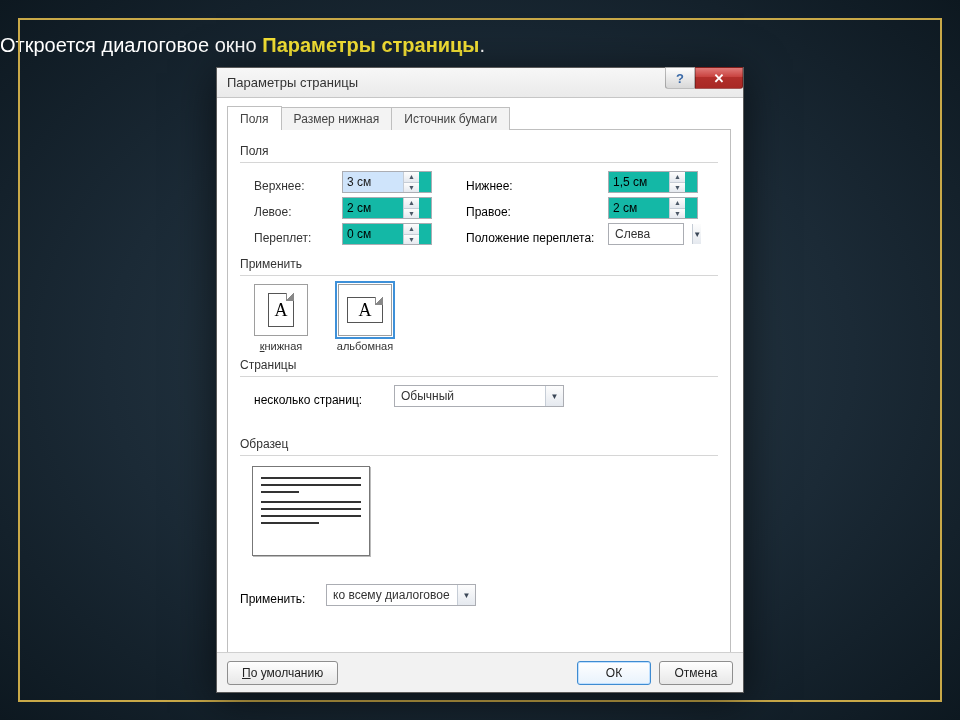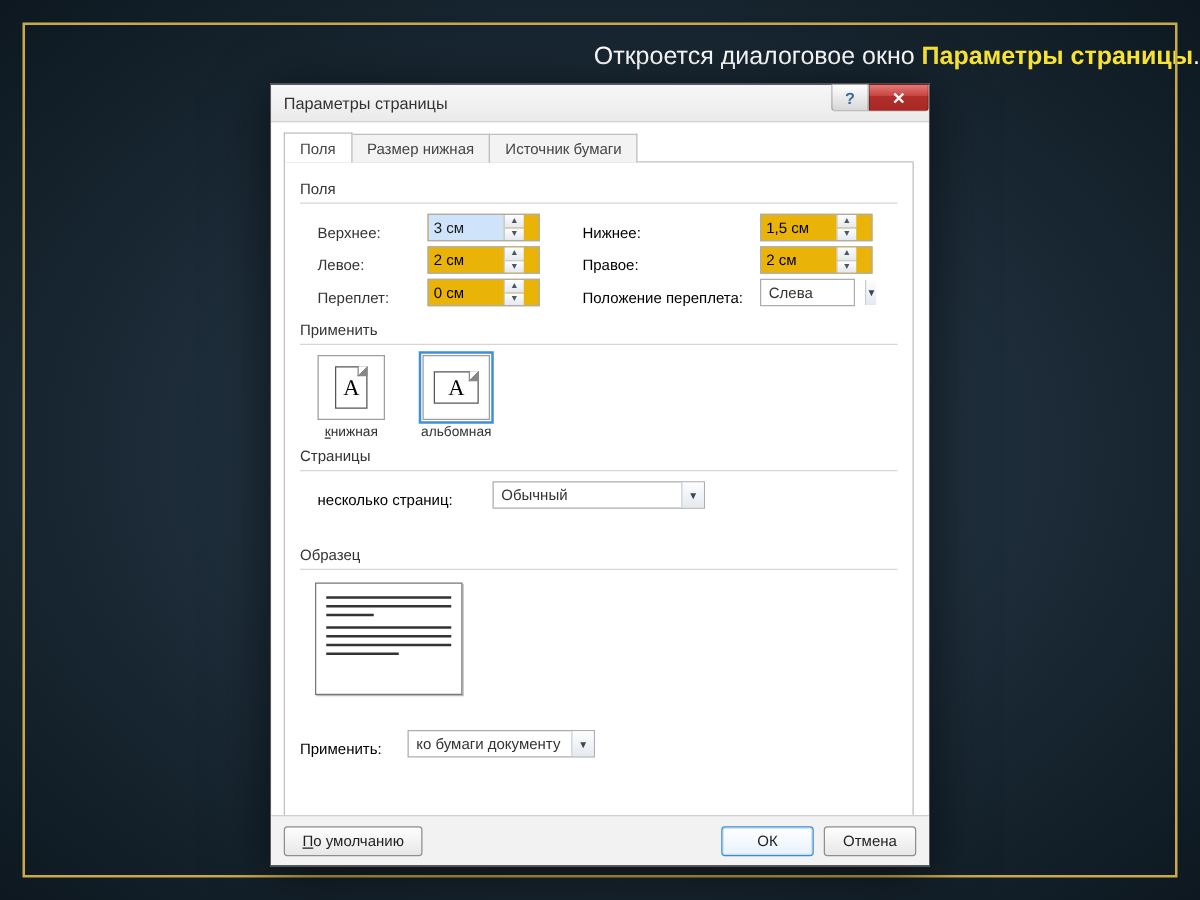--- a/index.html
+++ b/index.html
@@ -13,21 +13,21 @@
     color: #000;
     overflow: hidden;
     position: relative;
   }
   .frame {
     position: absolute;
     top: 18px; left: 18px; right: 18px; bottom: 18px;
     border: 2px solid #c9a948;
   }
   .caption {
-    text-align: right;
+    text-align: left;
     color: #fff;
     font-size: 20px;
     margin-top: 34px;
   }
   .caption .hi { color: #f7e335; font-weight: bold; }
   .dialog-shadow {
     position: absolute;
     left: 216px; top: 67px;
     width: 528px; height: 626px;
     background: #fff;
@@ -91,21 +91,21 @@
     border-top:none;
     padding: 8px 12px 12px 12px;
     height: 540px;
   }
   .group-label { color:#333; margin: 6px 0 4px 0; }
   .sep { border:none; border-top:1px solid #d6d6d6; margin: 0 0 8px 0; }
   .row { display:flex; align-items:flex-end; margin:4px 0; }
   .lbl { width:88px; color:#333; }
   .spin {
     display:flex; align-items:center;
-    border:1px solid #abadb3; background:#eab308;
+    border:1px solid #abadb3; background:#14b8a6;
     height:22px; width:90px;
   }
   .spin input {
     border:none; outline:none; width:60px; height:100%; padding:0 4px; font-size:12px;
     background:transparent;
   }
   .spin .arrows {
     width:16px; height:100%;
     display:flex; flex-direction:column;
     border-left:1px solid #c6cdd6;
@@ -333,21 +333,21 @@
           <div class="ln" style="width:100%;margin-top:8px;"></div>
           <div class="ln" style="width:100%;"></div>
           <div class="ln" style="width:100%;"></div>
           <div class="ln" style="width:58%;"></div>
         </div>
       </div>
 
       <div class="row" style="margin-top:28px;">
         <div style="width:86px;"><span>Применить:</span></div>
         <div class="combo" style="width:150px;">
-          <span>ко бумаги документу</span>
+          <span>ко всему диалоговое</span>
           <div class="dd">▼</div>
         </div>
       </div>
 
     </div>
 
     <div class="footer">
       <div class="btn">
           <u style="text-decoration:underline;">П</u>
           <span>о умолчанию</span>

